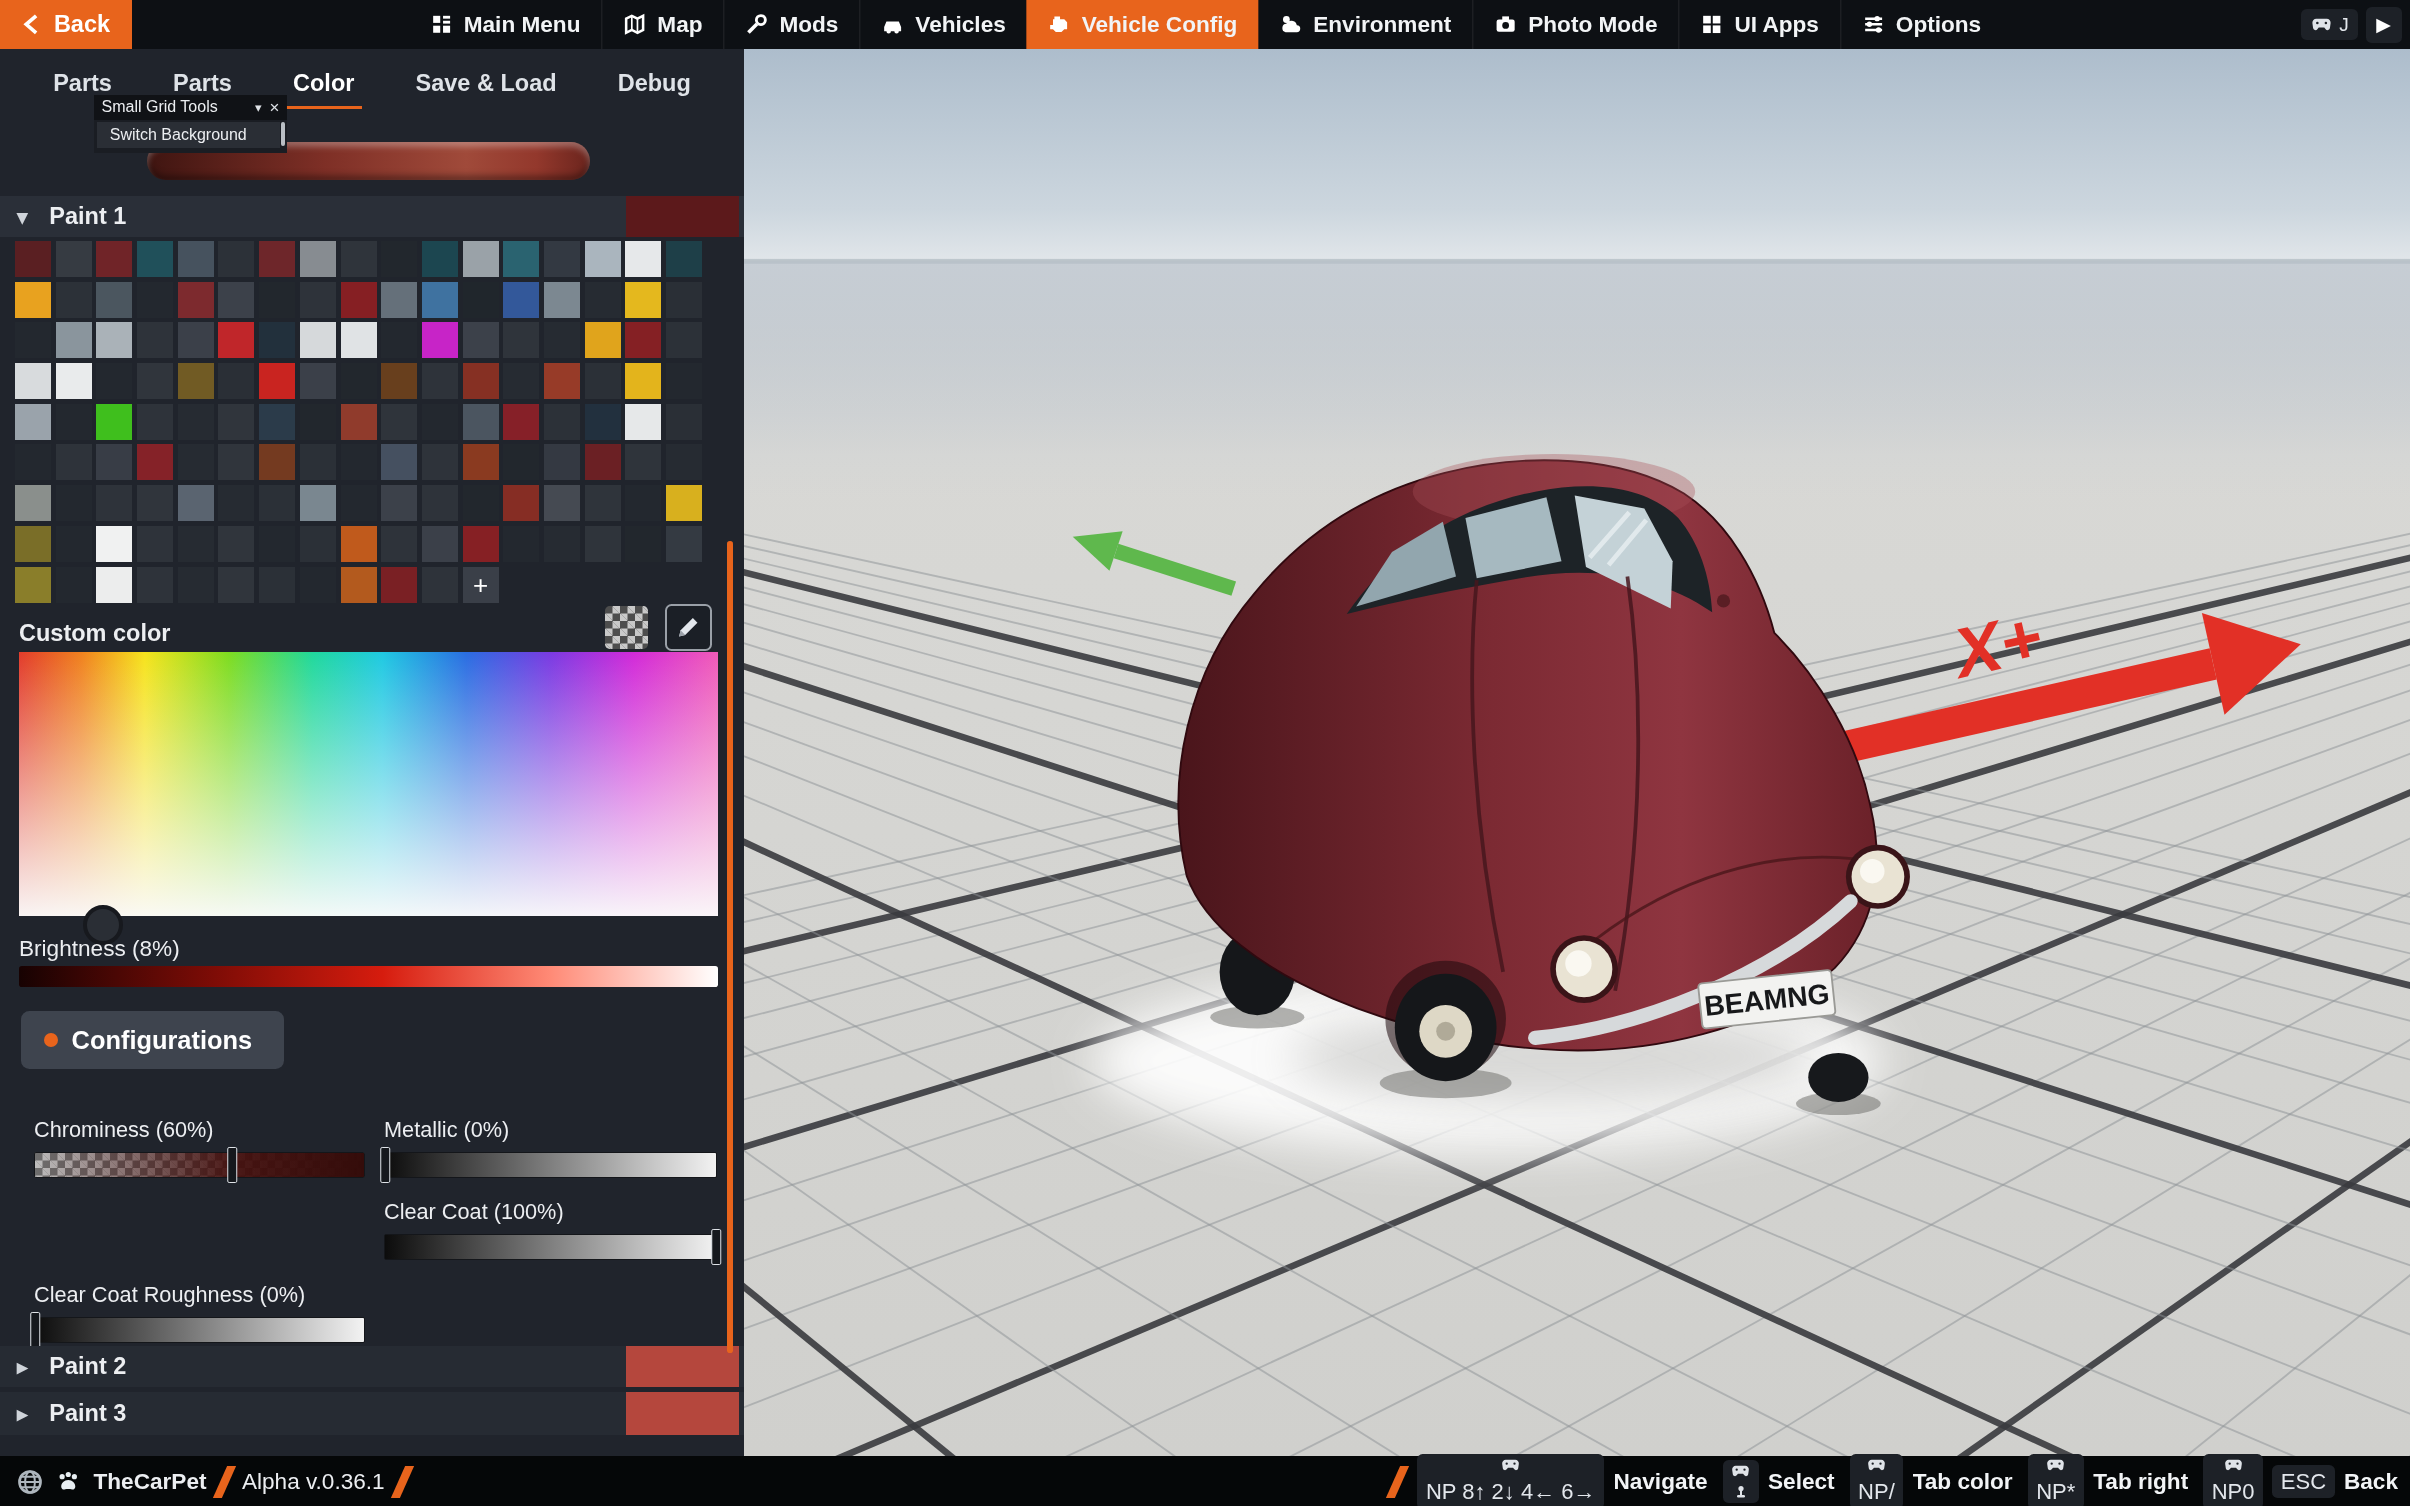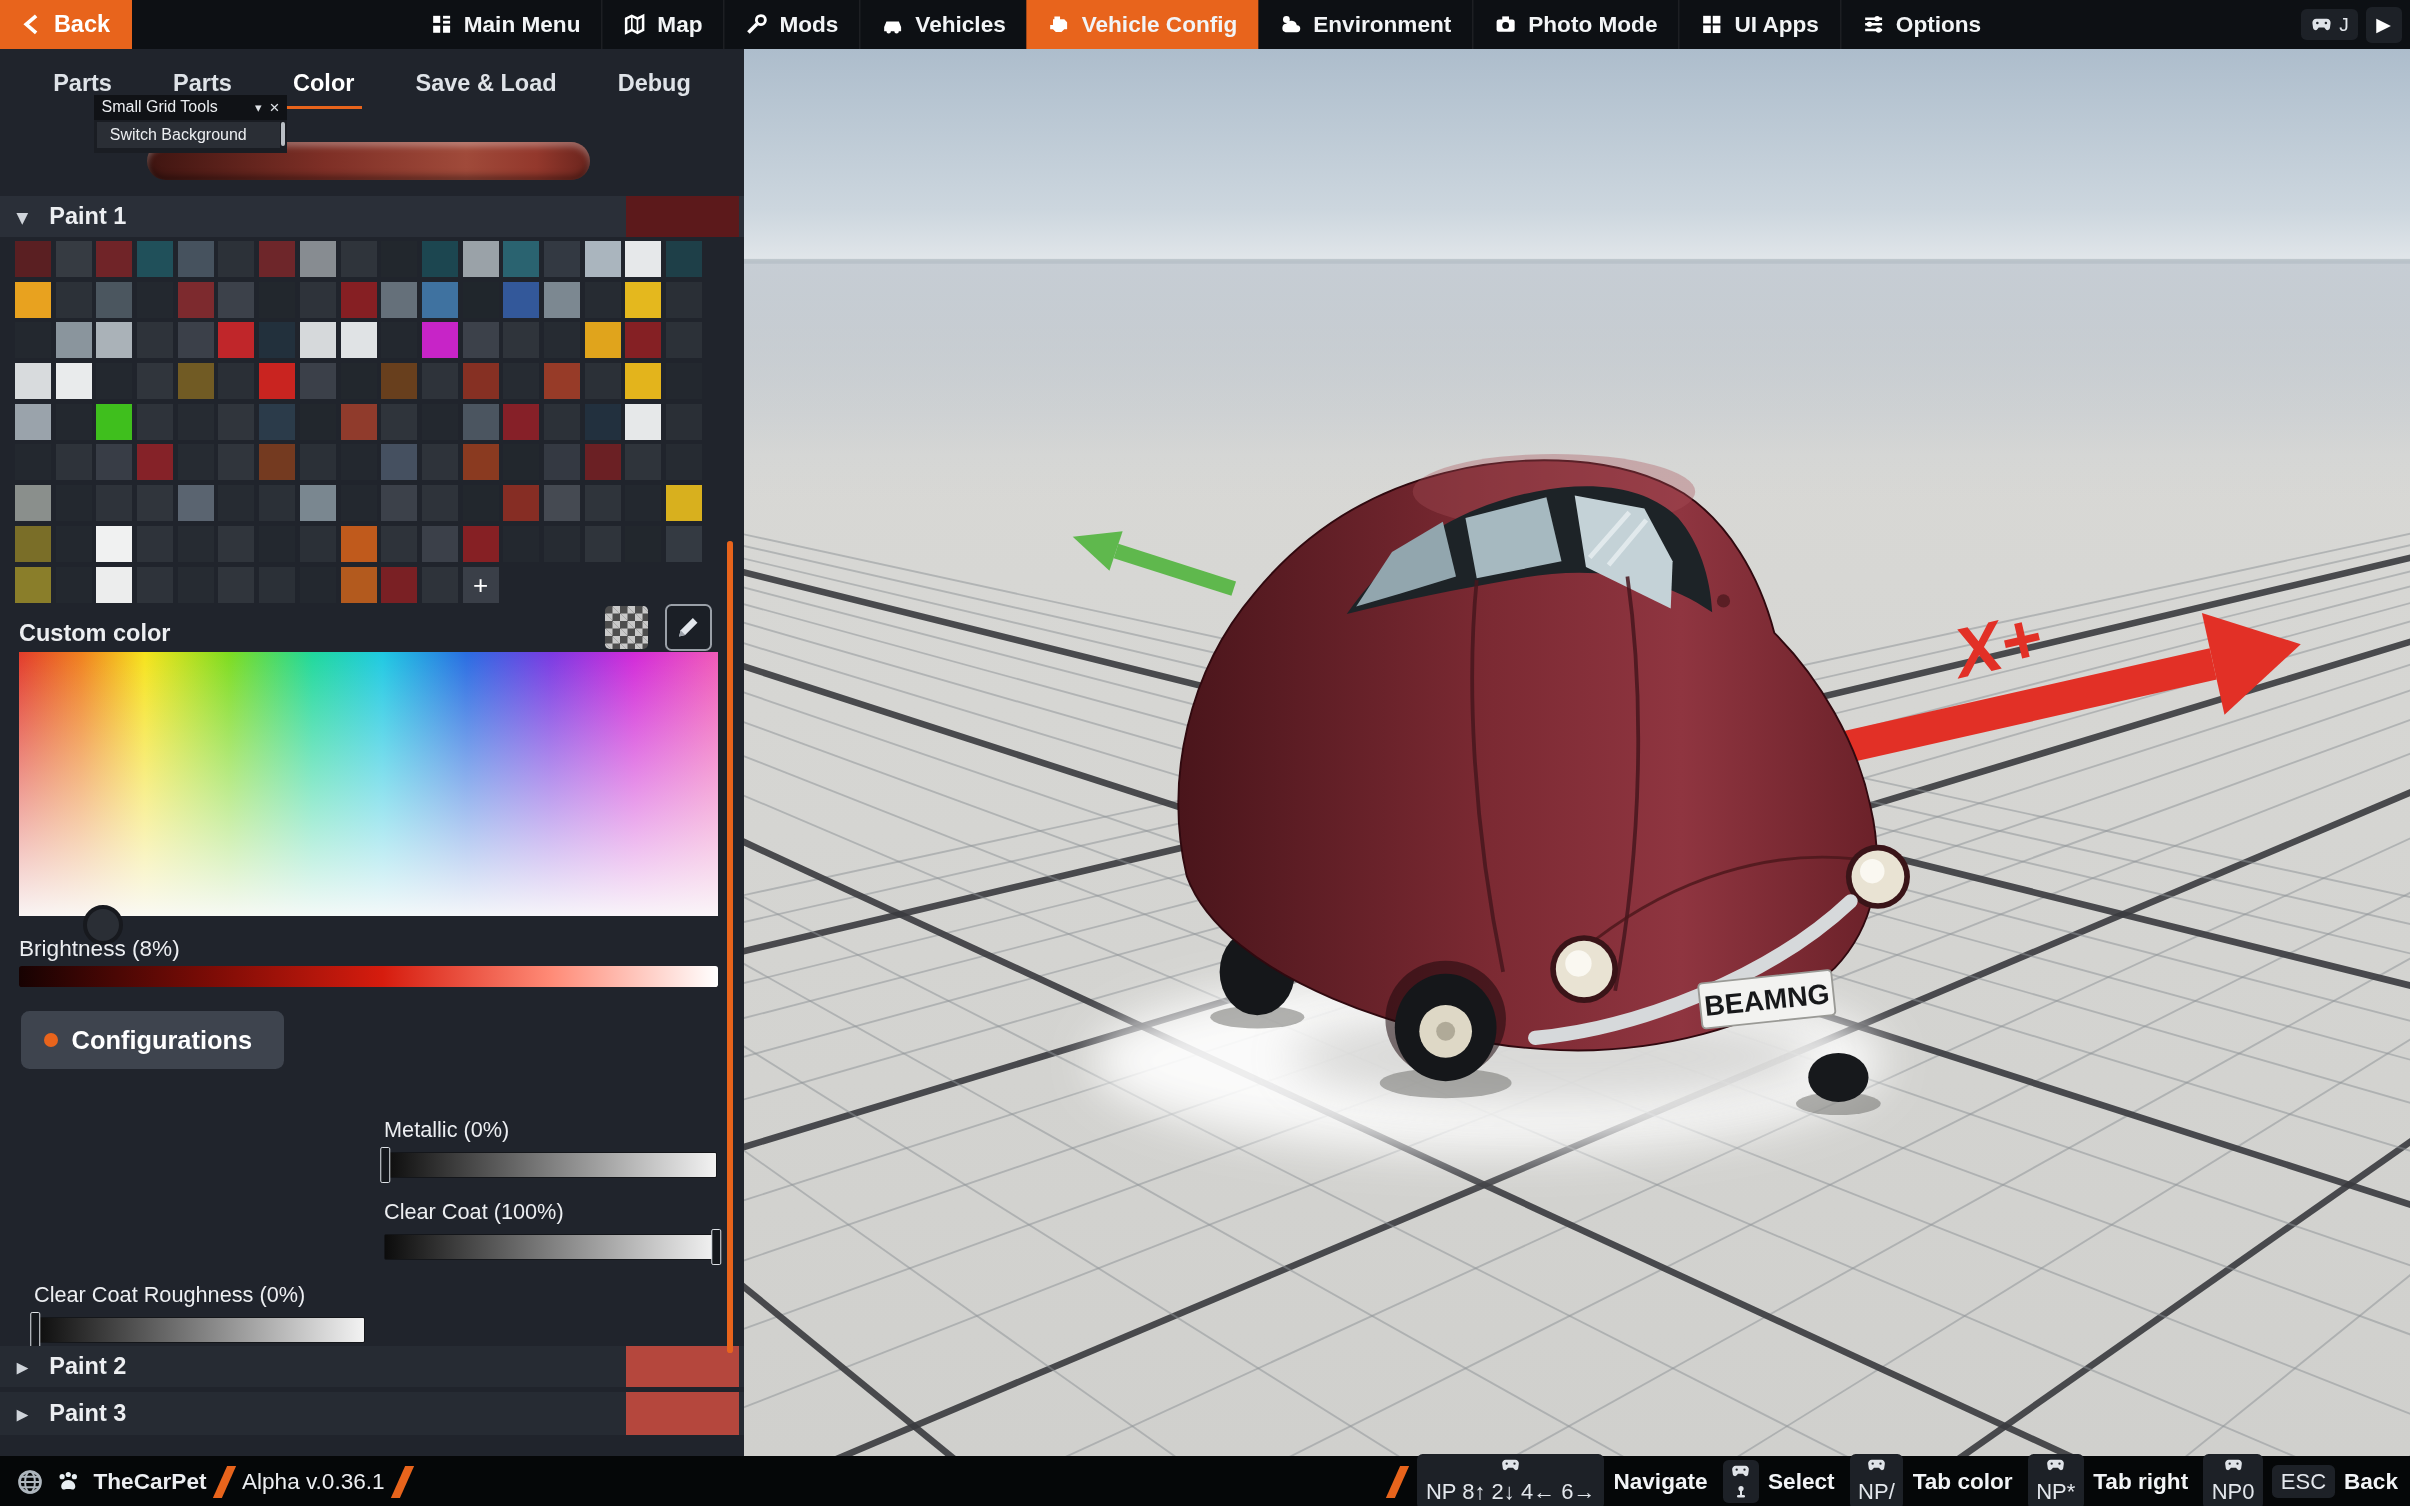--- a/index.html
+++ b/index.html
@@ -385,20 +385,26 @@
     </div>
 
     <div class="brightness-label">Brightness (8%)</div>
     <div class="brightness-track"></div>
 
     <button class="config-btn">
       <span class="config-dot"></span>
       <span>Configurations</span>
     </button>
 
+    <div class="slider" id="slider-chrominess">
+      <div class="s-label">Chrominess (60%)</div>
+      <div class="track track-checker-red">
+        <div class="thumb" style="left: 60%;"></div>
+      </div>
+    </div>
     <div class="slider" id="slider-metallic">
       <div class="s-label">Metallic (0%)</div>
       <div class="track track-bw">
         <div class="thumb" style="left: 0%;"></div>
       </div>
     </div>
     <div class="slider" id="slider-clearcoat">
       <div class="s-label">Clear Coat (100%)</div>
       <div class="track track-bw">
         <div class="thumb" style="left: 100%;"></div>

